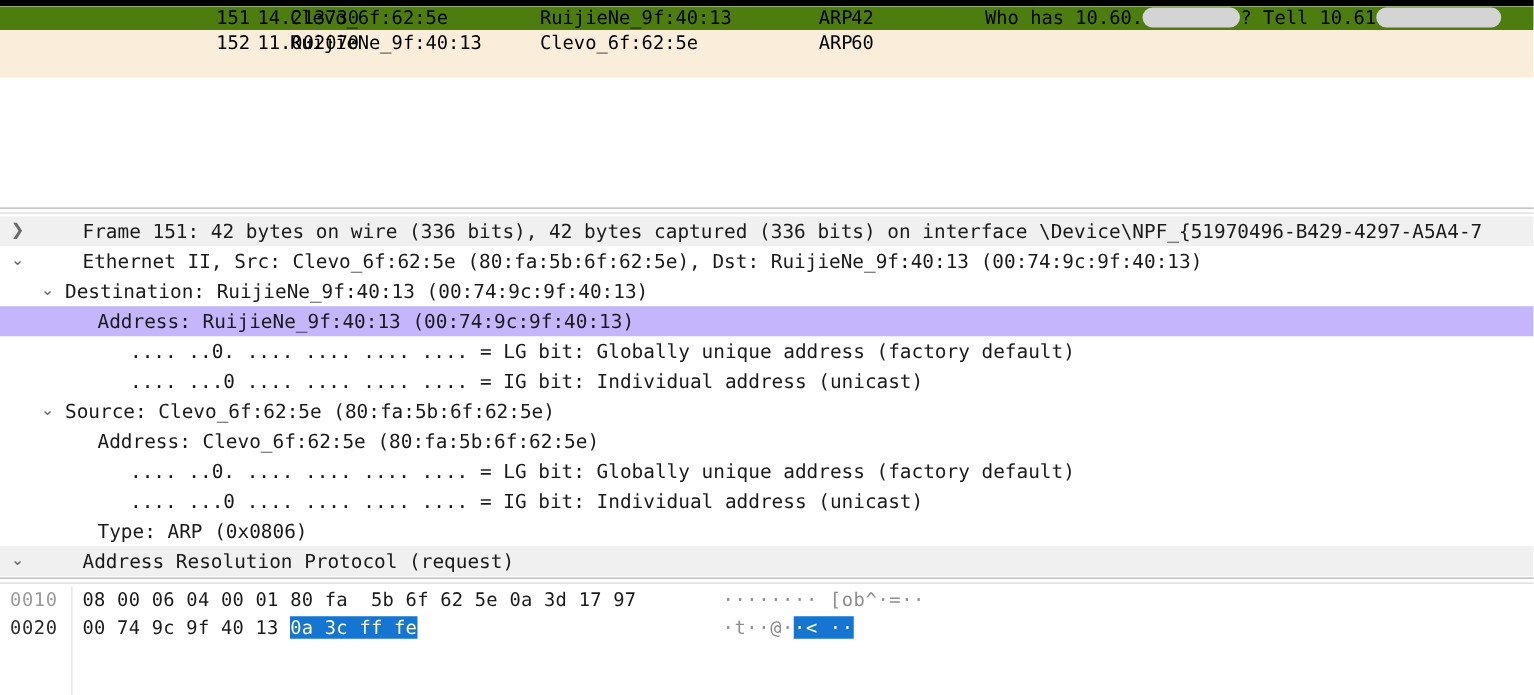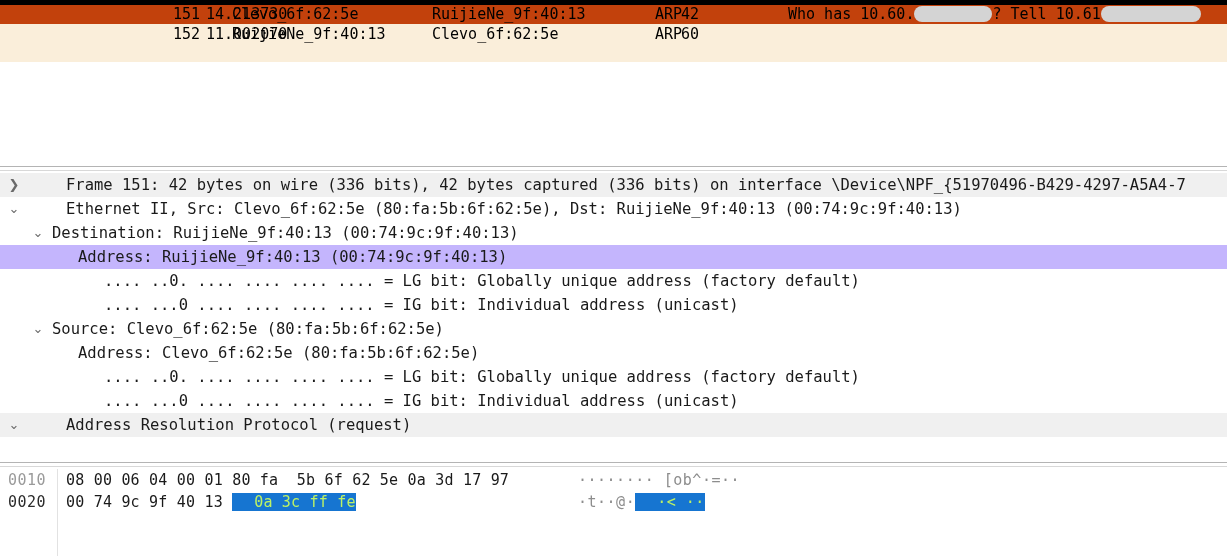--- a/index.html
+++ b/index.html
@@ -38,21 +38,21 @@
   }
   .pkt-row {
     position: relative;
     height: 19px;
     line-height: 19px;
     white-space: nowrap;
     font-family: "DejaVu Sans Mono", monospace;
     font-size: 15px;
     color: #000000;
   }
-  .pkt-row.selected { background: #c2410c; }
+  .pkt-row.selected { background: #4d7c0f; }
   .pkt-row.alt      { background: #faeeda; height: 38px; line-height: 21px; }
 
   .col { position: absolute; top: 0; }
   .c-no    { left: 0;    width: 200px; text-align: right; }
   .c-time  { left: 206px; }
   .c-src   { left: 232px; }
   .c-dst   { left: 432px; }
   .c-proto { left: 655px; }
   .c-len   { left: 681px; width: 56px; }
   .c-info  { left: 788px; }
@@ -156,22 +156,21 @@
     letter-spacing: 0.2px;
   }
   .hx-ascii {
     position: absolute;
     top: 0; left: 578px;
     color: #1a1a1a;
     letter-spacing: 0.5px;
   }
   .byte-sel {
     background: #1675d1;
-    color: #bef264;
-    padding-left: 22px;
+    color: #fef9c3;
   }
   .dot { color: #8d8d8d; }
 </style>
 </head>
 <body>
 
 <div id="app">
 
   <div class="top-strip"></div>
 
@@ -239,20 +238,23 @@
     </div>
 
     <div class="tree-row ind3">
       <span class="tlabel">.... ..0. .... .... .... .... = LG bit: Globally unique address (factory default)</span>
     </div>
 
     <div class="tree-row ind3">
       <span class="tlabel">.... ...0 .... .... .... .... = IG bit: Individual address (unicast)</span>
     </div>
 
+    <div class="tree-row ind2">
+      <span class="tlabel">Type: ARP (0x0806)</span>
+    </div>
 
     <div class="tree-row shade ind0">
       <span class="tw">⌄</span>
       <span class="tlabel">Address Resolution Protocol (request)</span>
     </div>
 
   </div>
 
   <div class="pane-divider d2"></div>
 

